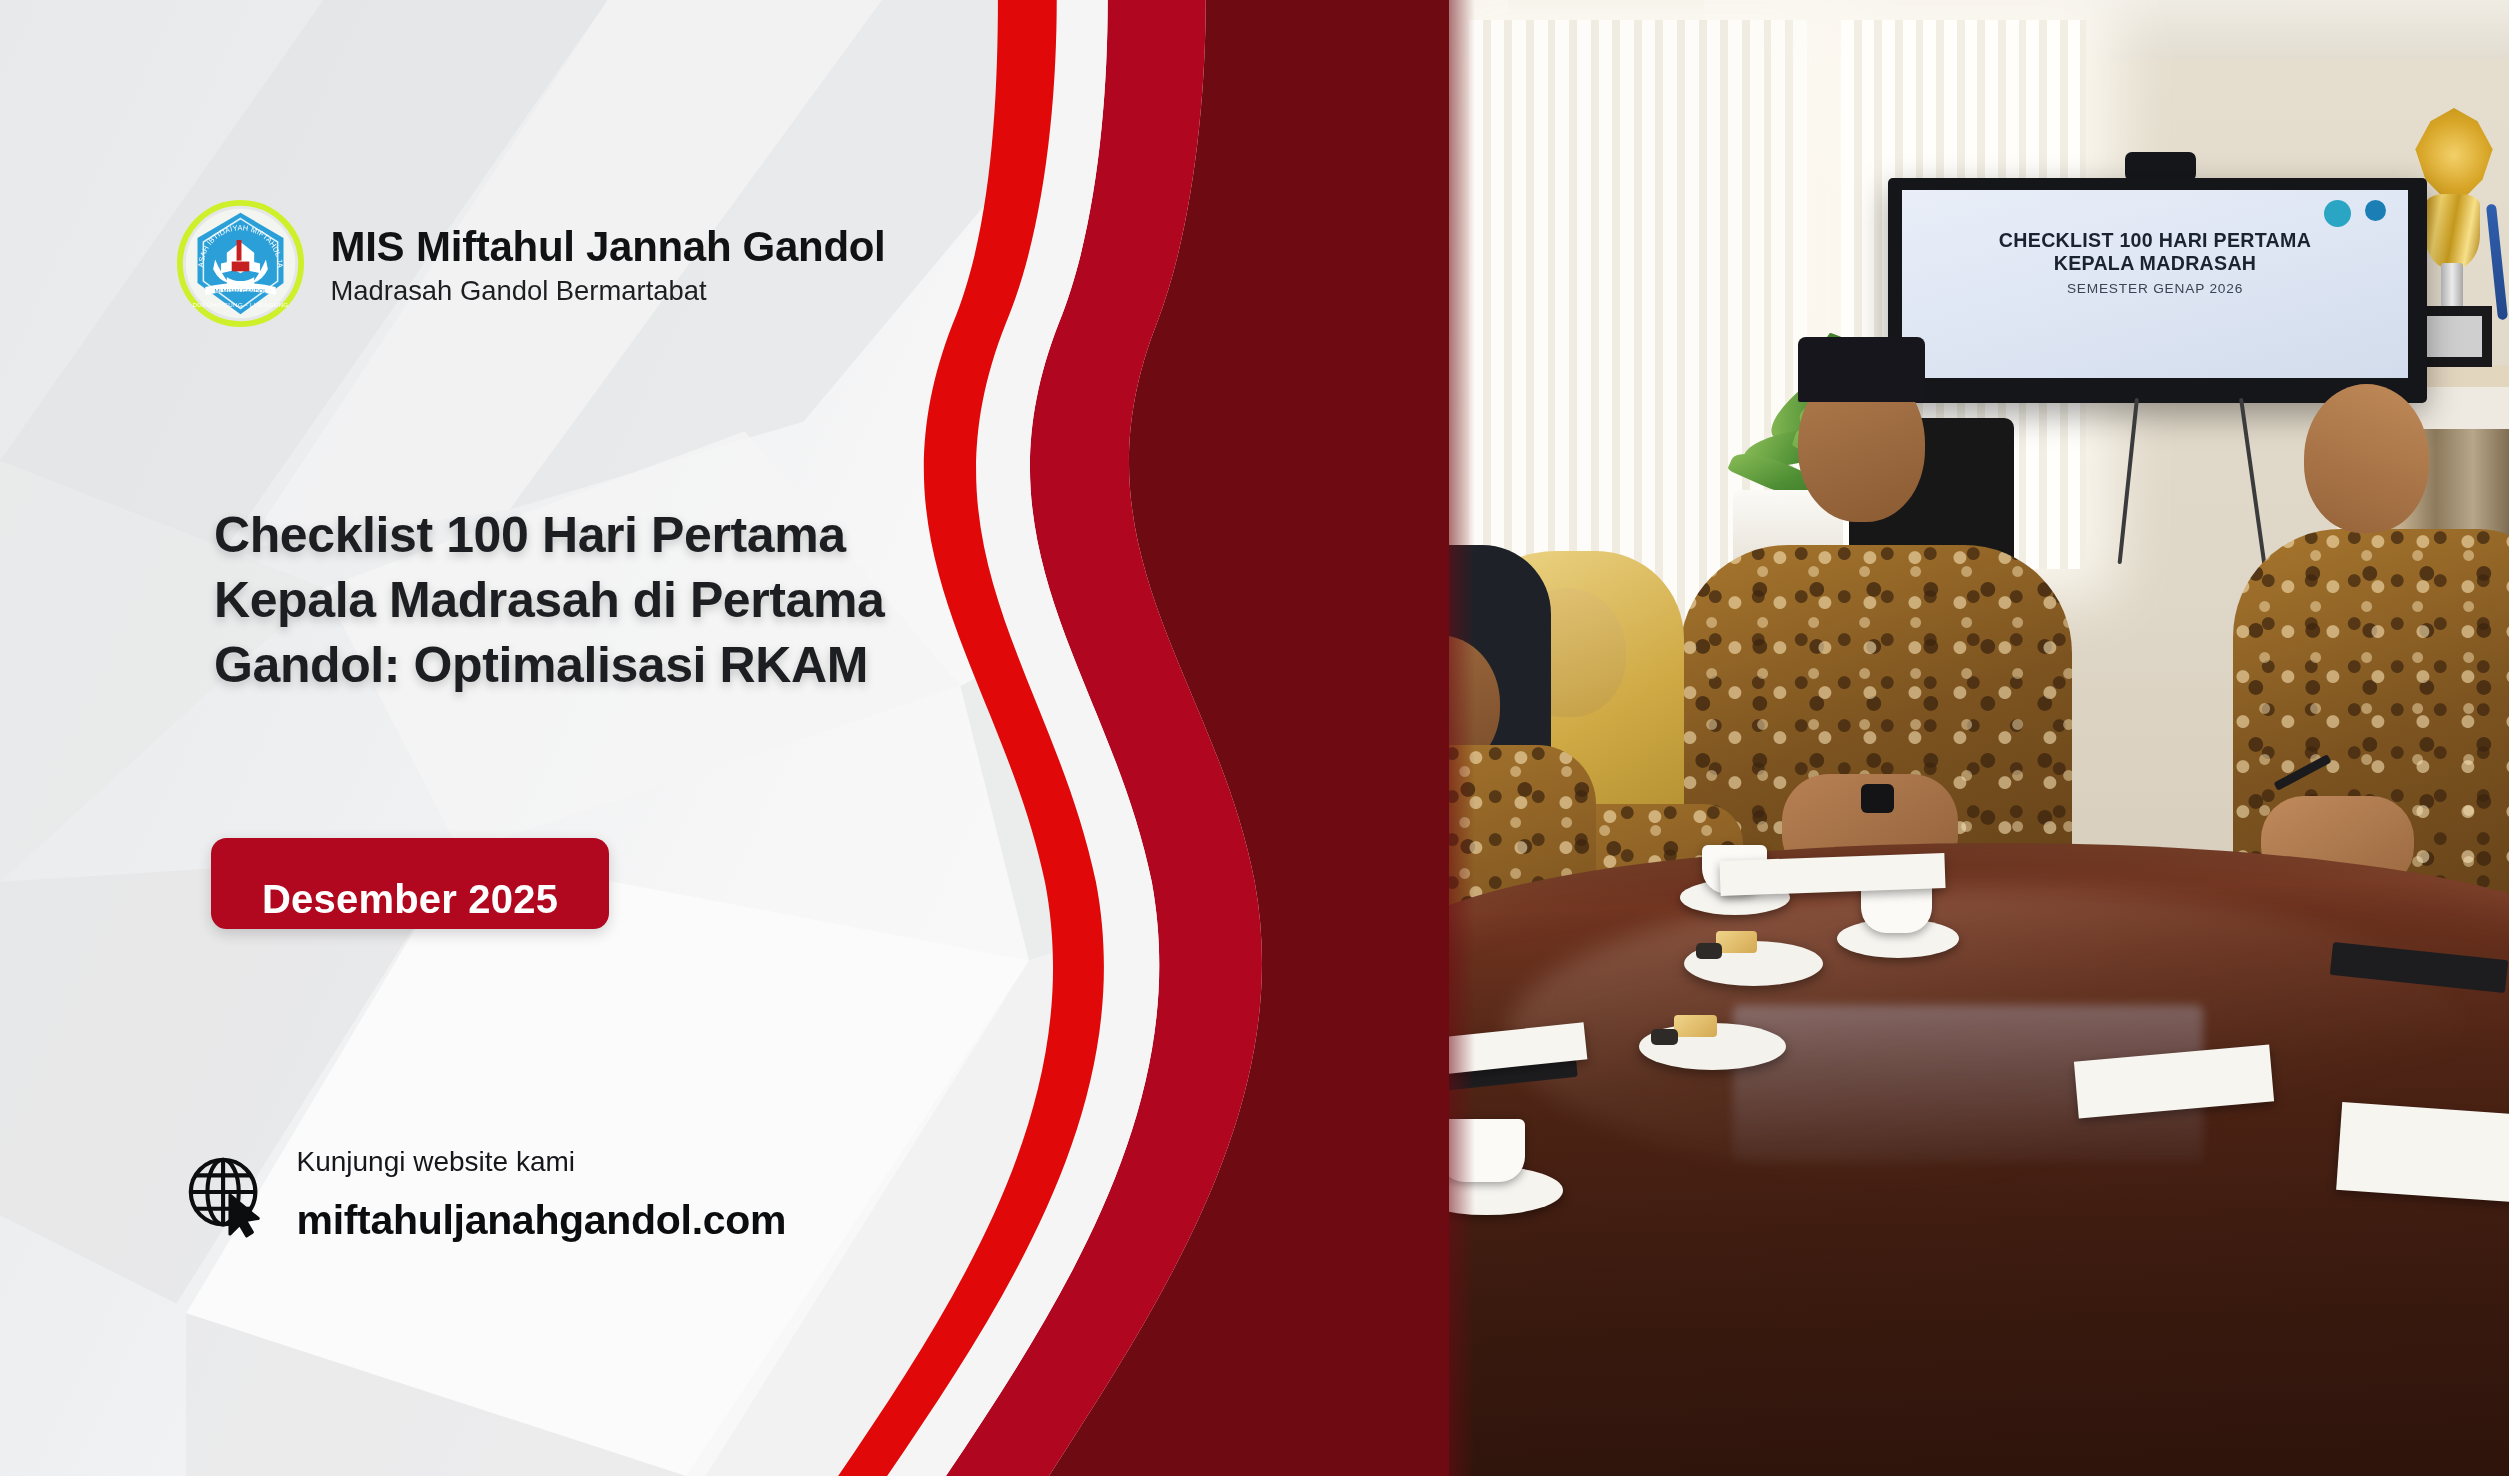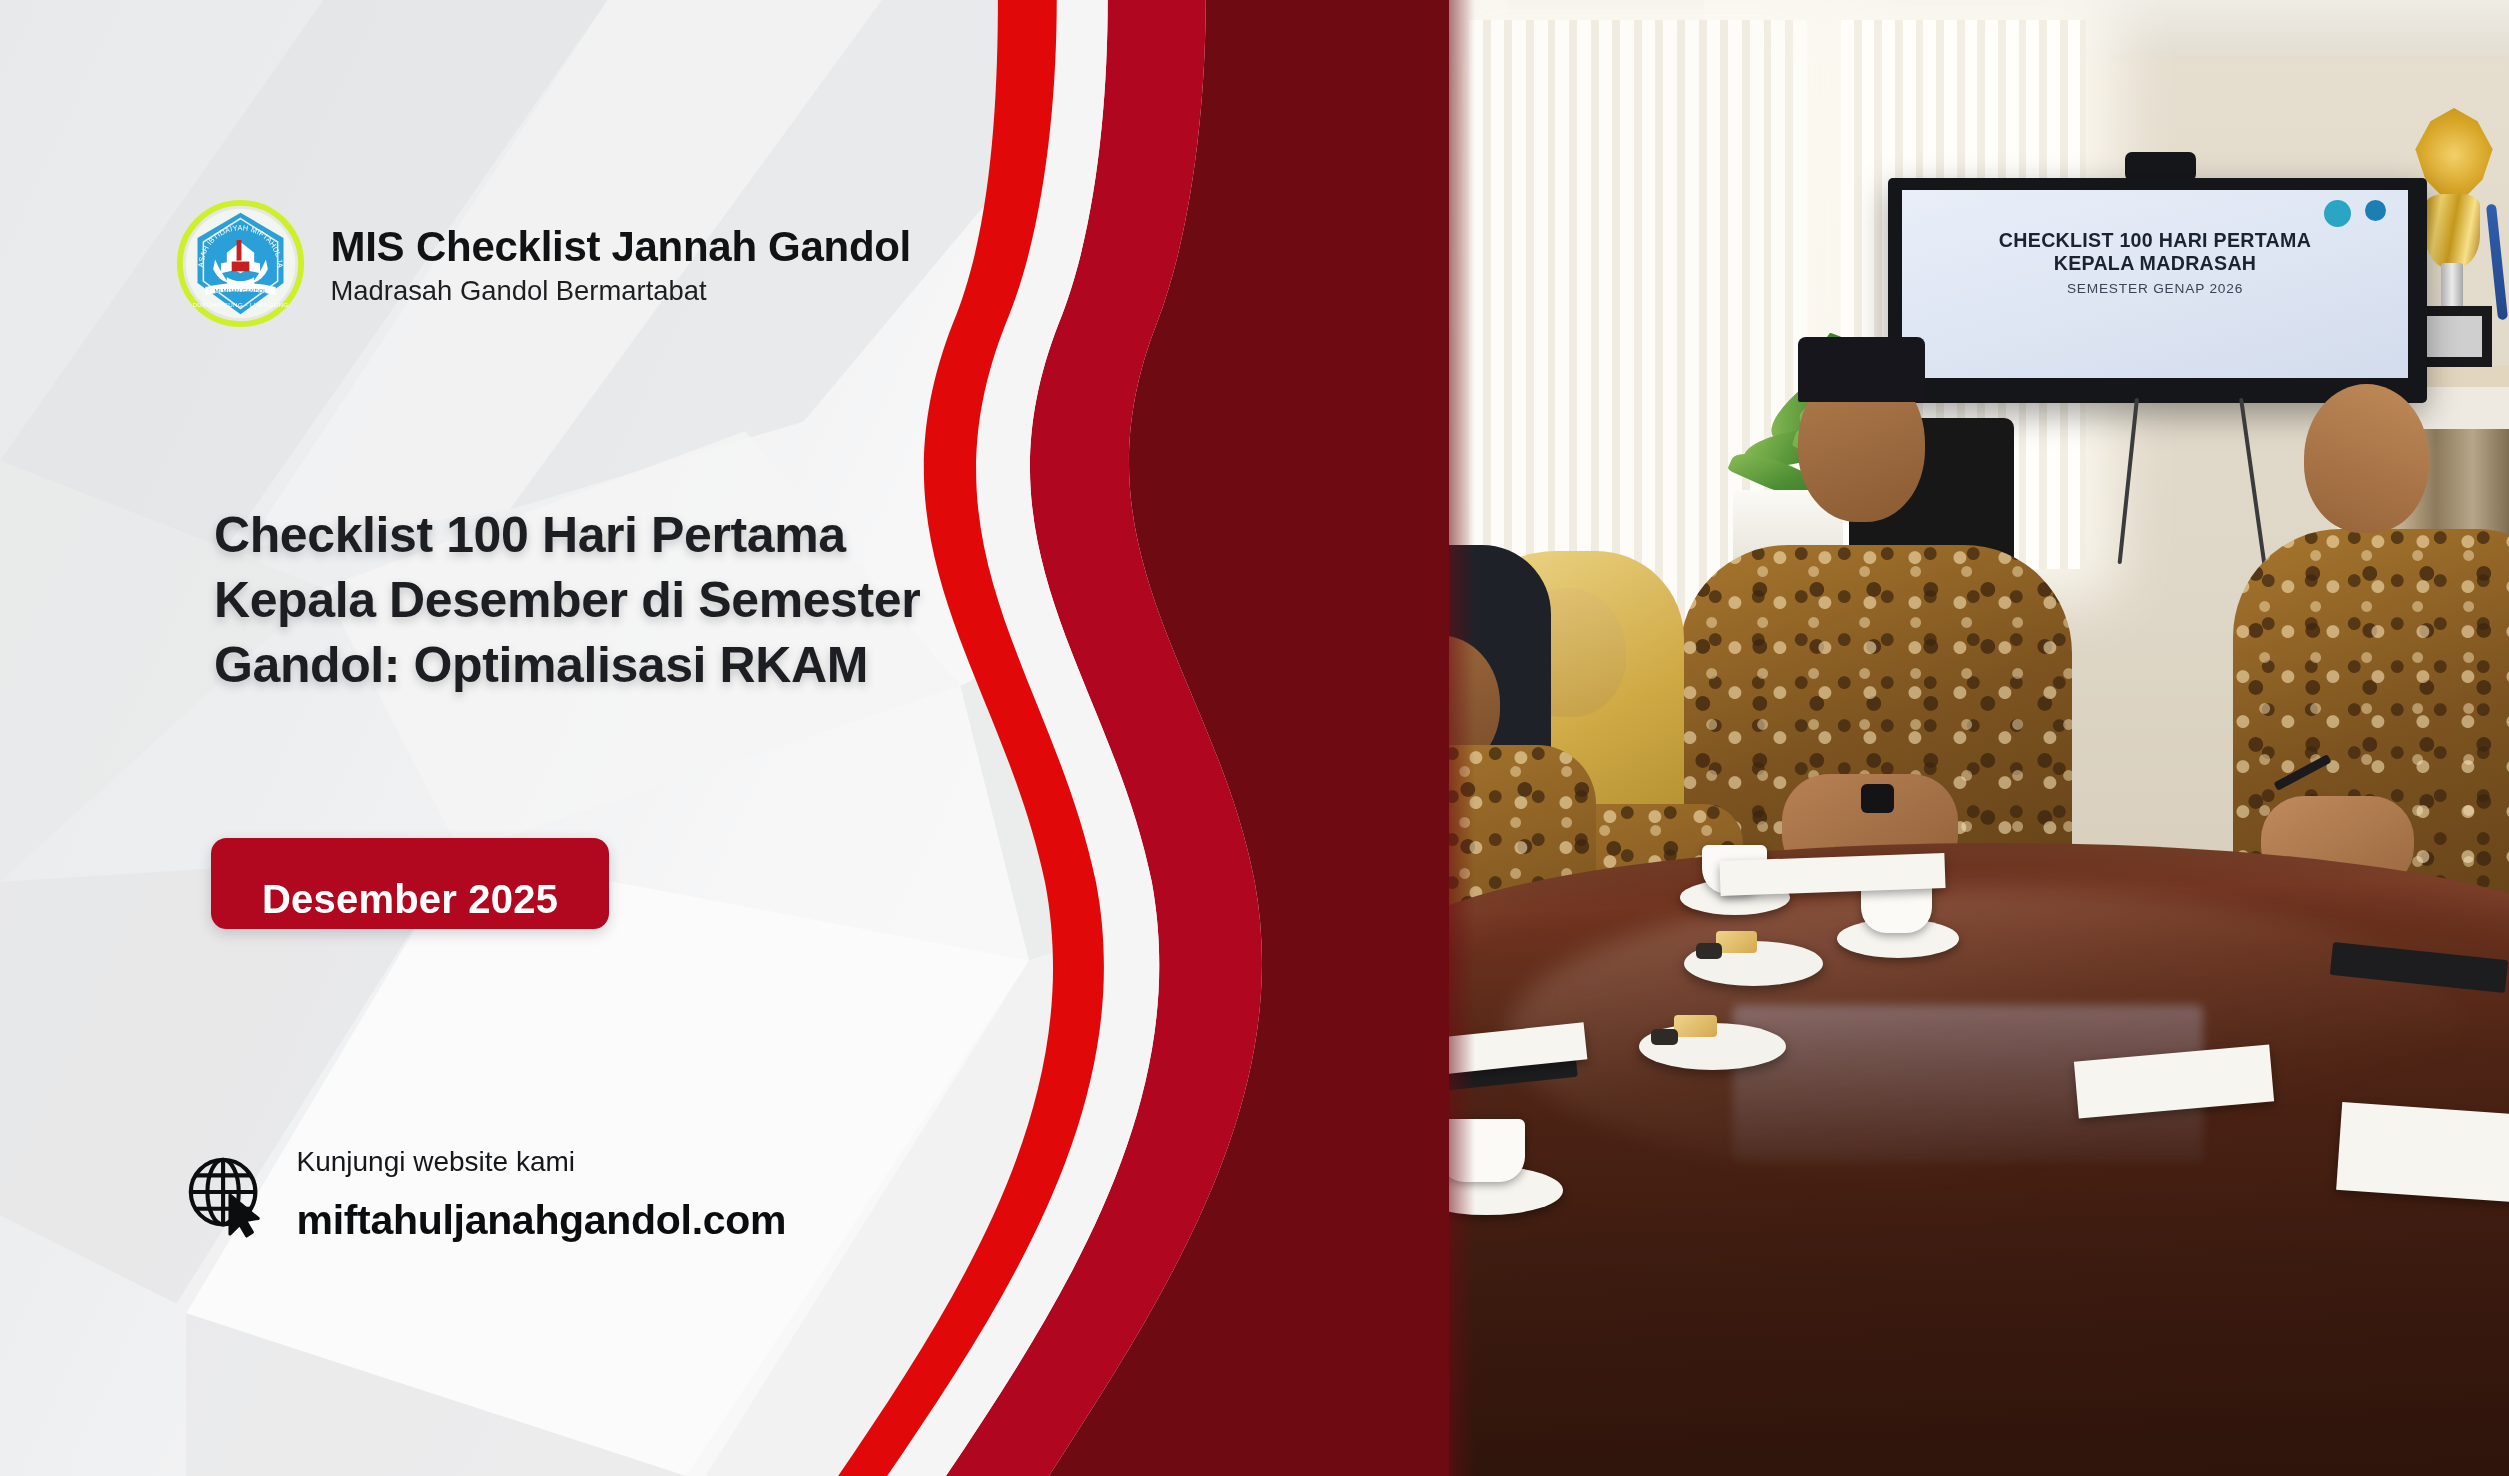--- a/index.html
+++ b/index.html
@@ -275,29 +275,29 @@
         <path d="M40 62 Q46 76 54 86 Q44 84 38 72 Z" fill="#ffffff"></path>
         <path d="M92 62 Q86 76 78 86 Q88 84 94 72 Z" fill="#ffffff"></path>
         <path d="M52 80 Q66 88 80 80 L80 92 Q66 98 52 92 Z" fill="#ffffff"></path>
         <path d="M30 90 Q66 82 102 90 L102 98 Q66 91 30 98 Z" fill="#ffffff"></path>
         <text x="66" y="96" font-size="6" fill="#2a9fd8" text-anchor="middle" font-family="'Liberation Sans',sans-serif">MI MIJAN GANDOL</text>
         <text x="66" y="110" font-size="6.4" fill="#ffffff" text-anchor="middle" font-family="'Liberation Sans',sans-serif" letter-spacing="0.4">DUKUHPICUNG - LURAGUNG</text>
       </svg>
     </div>
     <div class="brand-text">
       <div class="brand-title">
-        <span class="mis">MIS</span><span>Checklist Jannah Gandol</span>
+        <span class="mis">MIS</span><span>Miftahul Jannah Gandol</span>
       </div>
       <div class="brand-sub">Madrasah Gandol Bermartabat</div>
     </div>
   </div>
 
   <div class="headline">
     <span class="ln">Checklist 100 Hari Pertama</span>
-    <span class="ln">Kepala Desember di Semester</span>
+    <span class="ln">Kepala Madrasah di Pertama</span>
     <span class="ln">Gandol: Optimalisasi RKAM</span>
   </div>
 
   <div class="date-badge">
     <span>Desember 2025</span>
   </div>
 
   <div class="website">
     <div class="globe-icon">
       <svg viewBox="0 0 94 94" width="92" height="92" fill="none" stroke="#0c0d0f" stroke-width="4.2">

